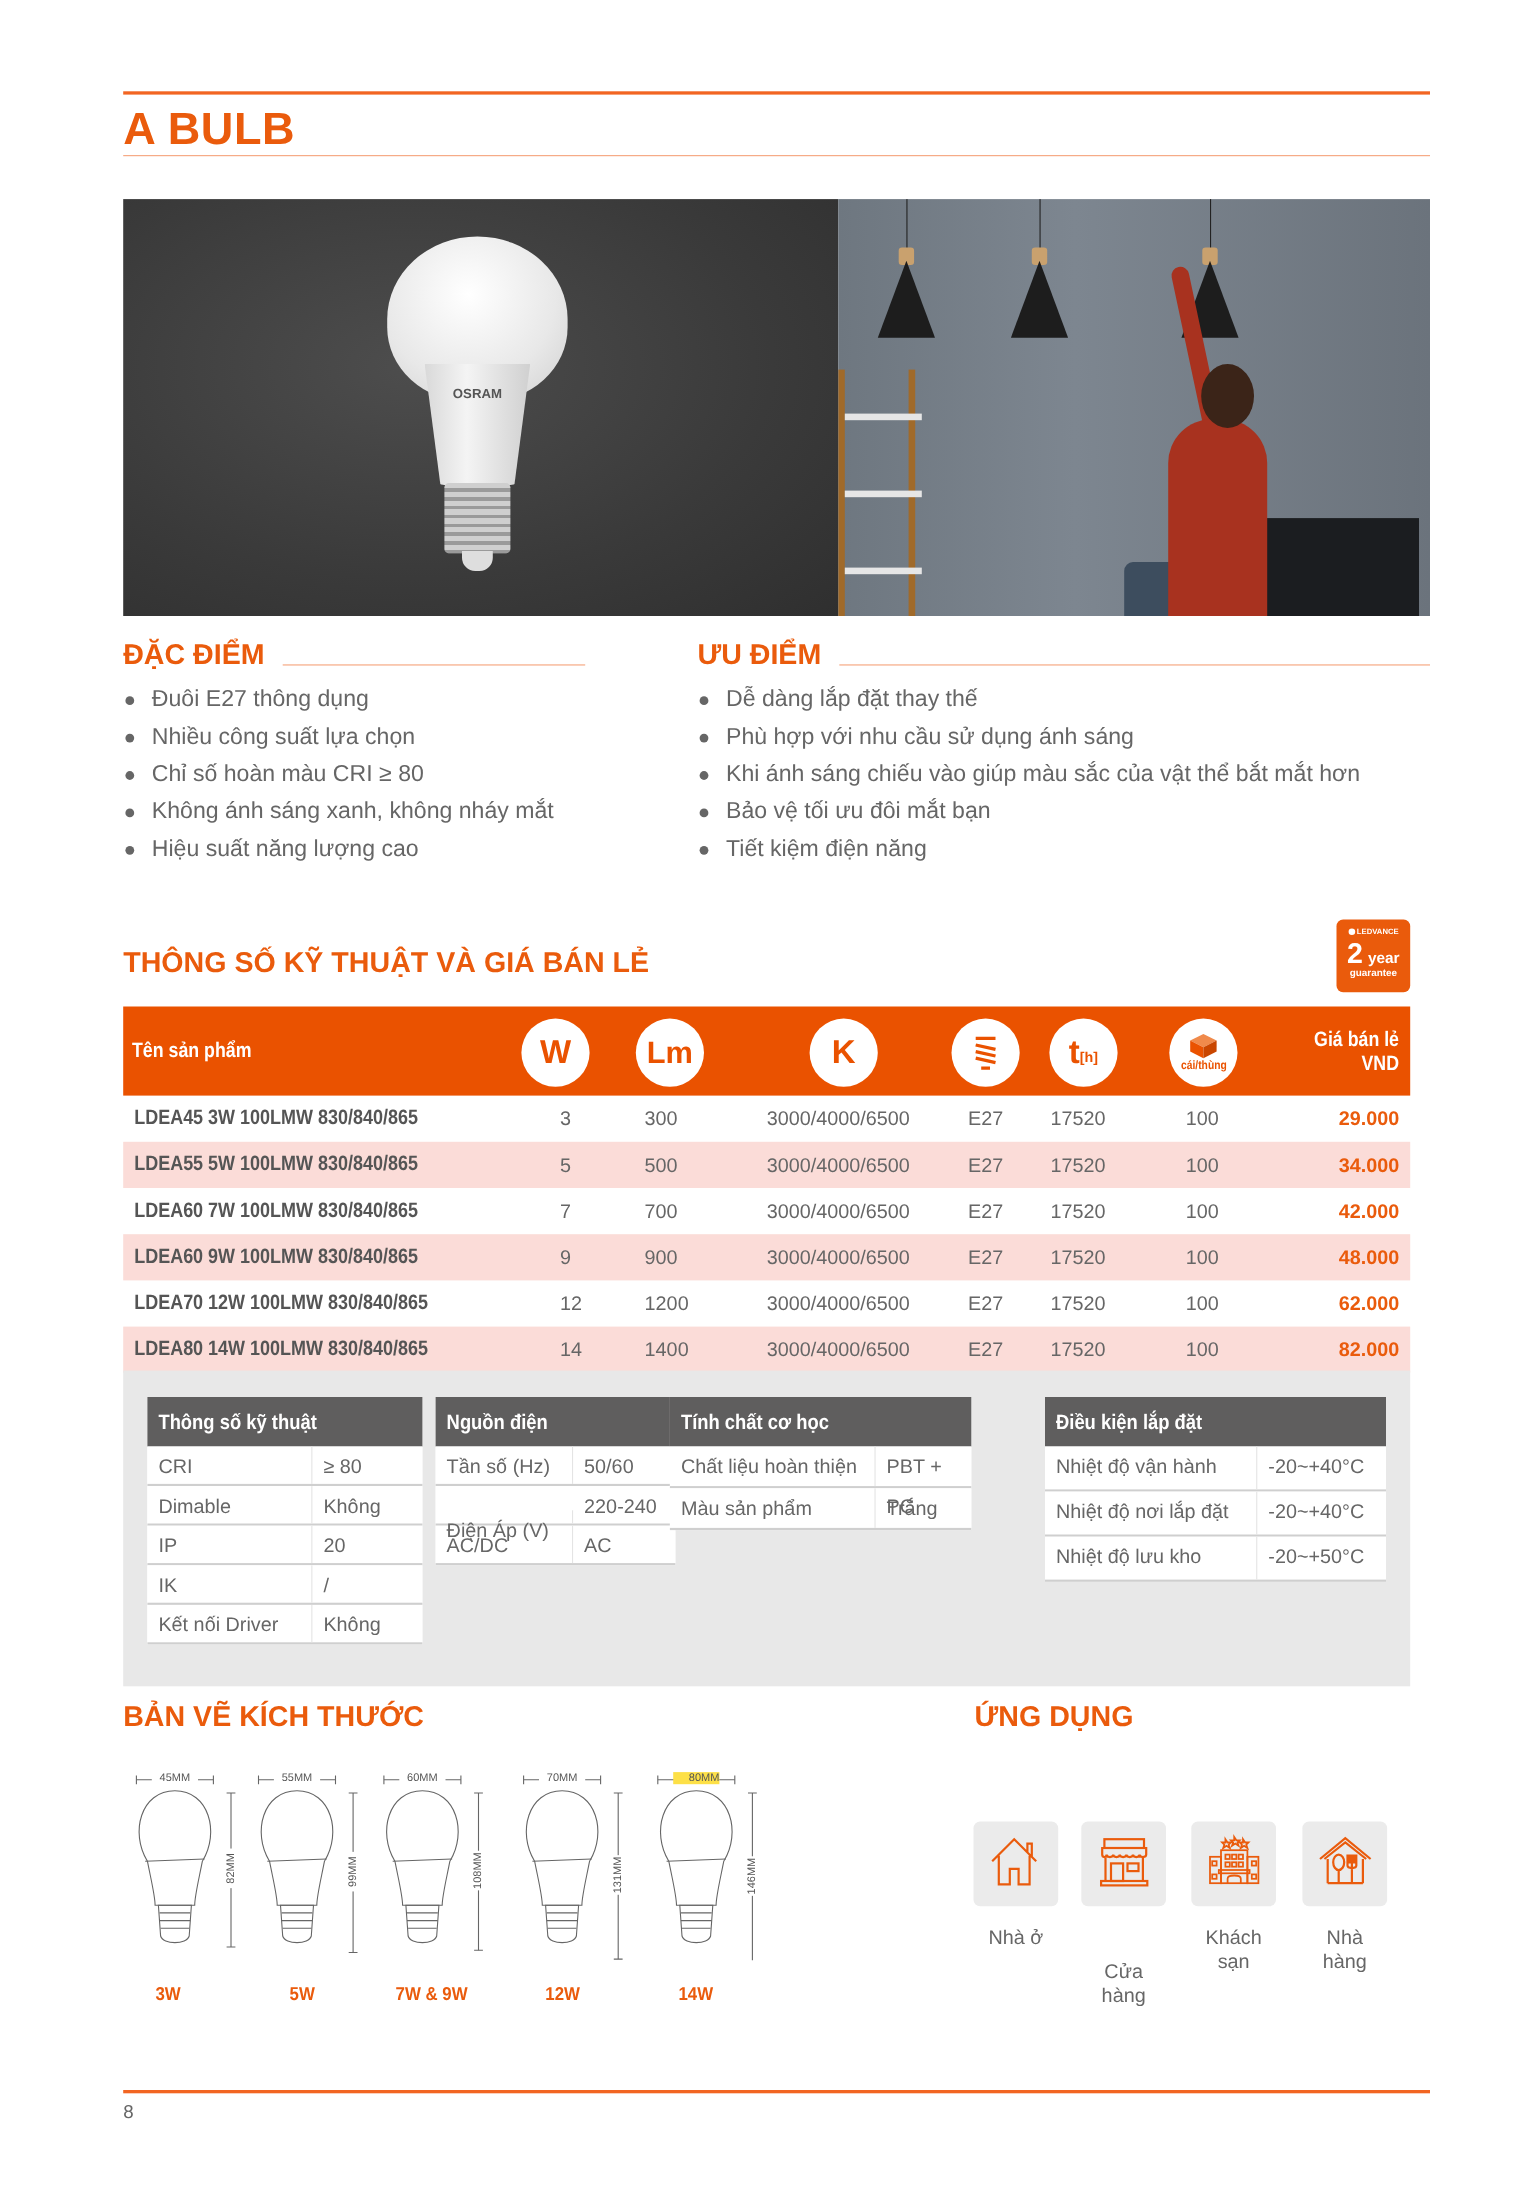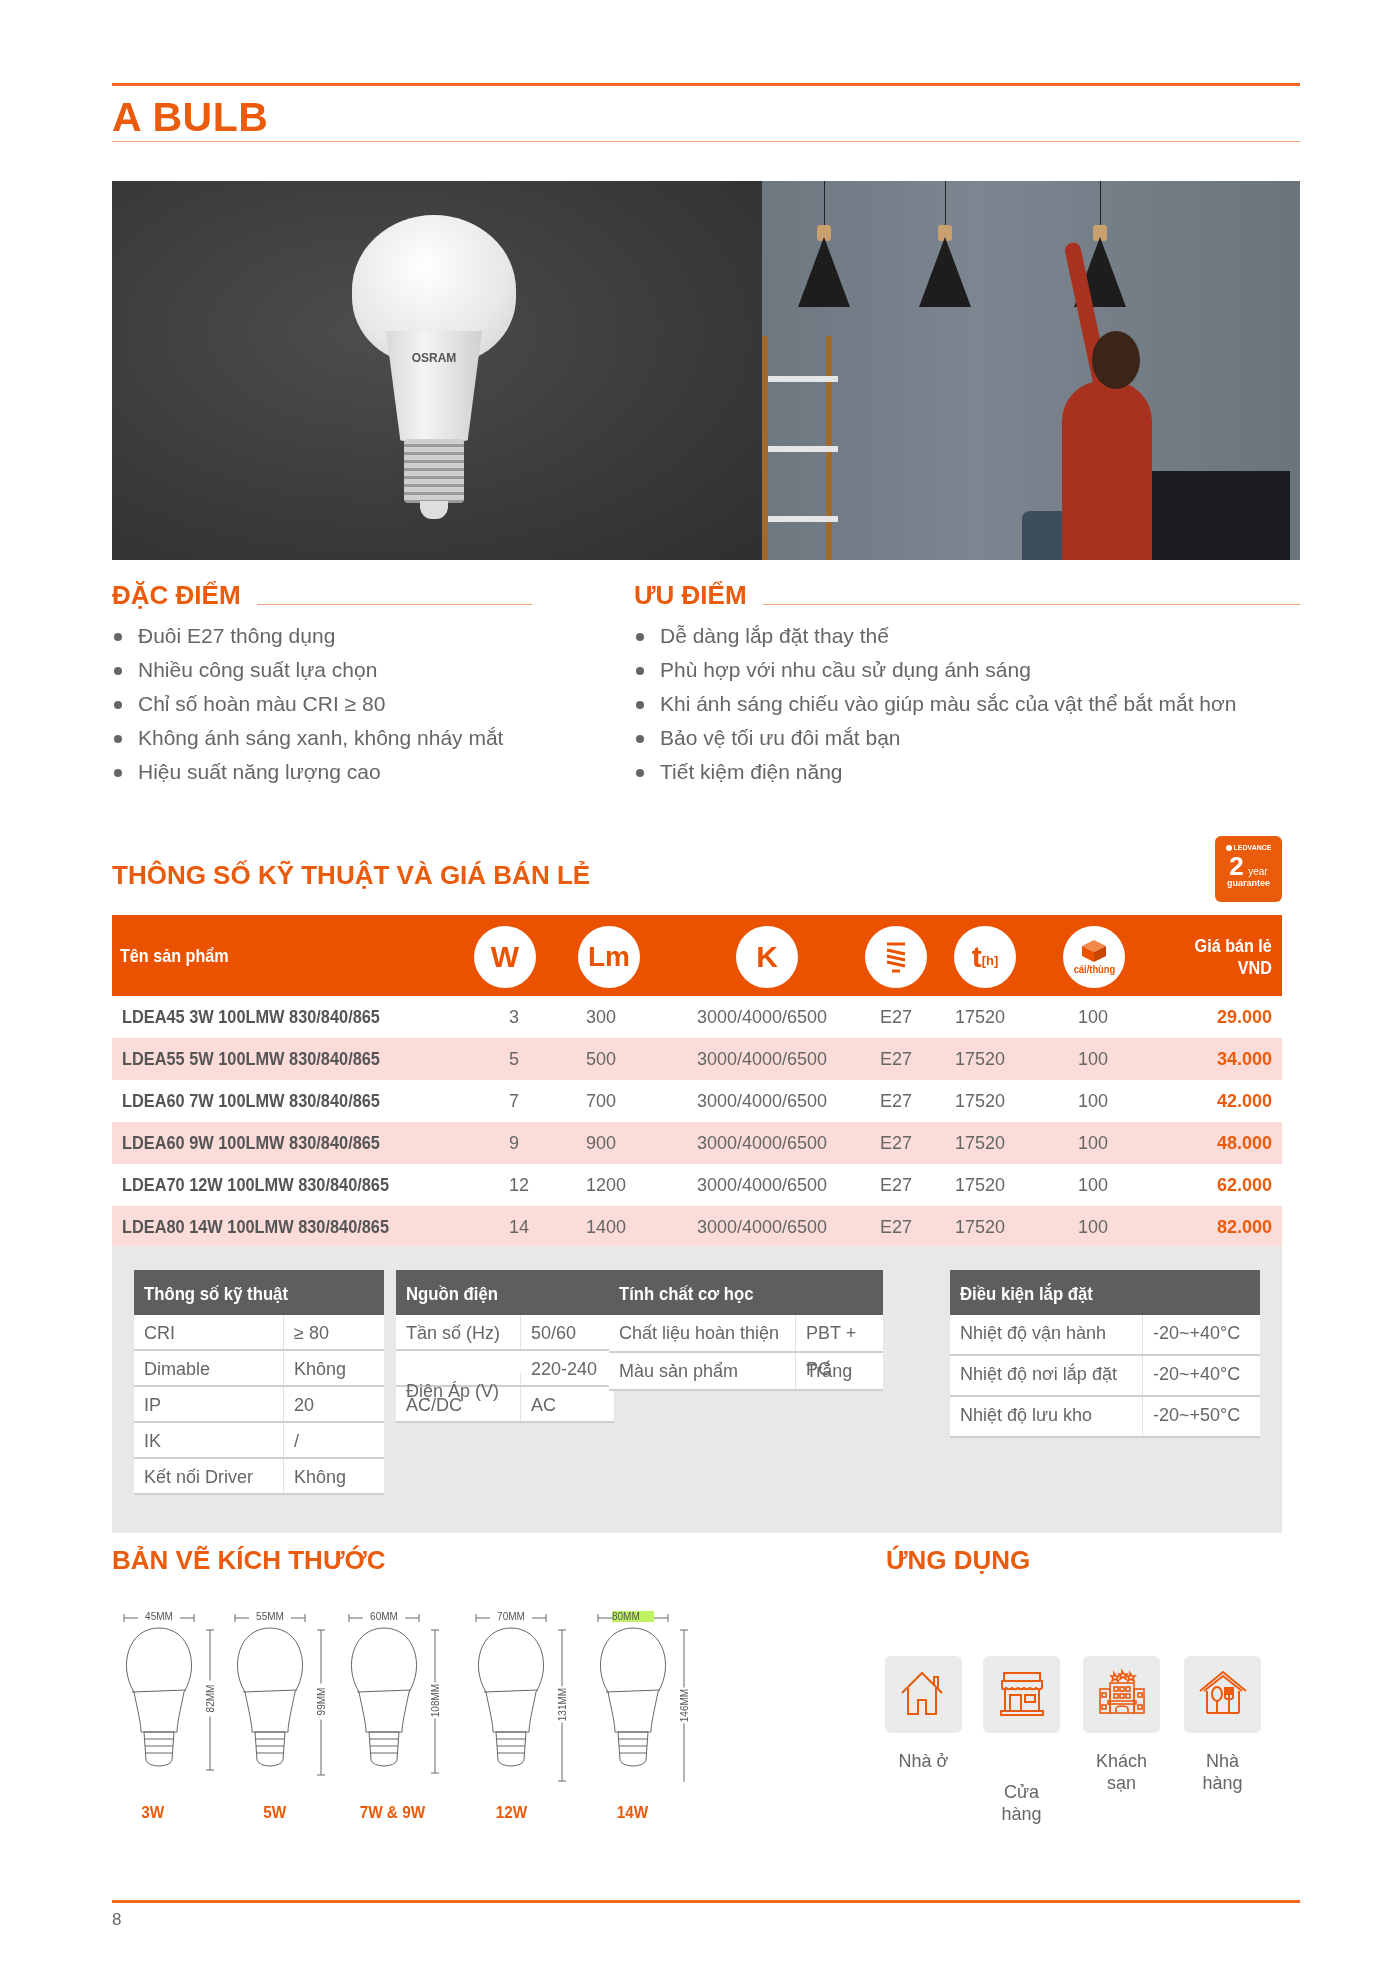--- a/index.html
+++ b/index.html
@@ -35,21 +35,21 @@
   .sec-line { height: 1px; background: #f5a27a; }
   .blist { list-style: none; }
   .blist li { font-size: 21px; color: #666; height: 34px; line-height: 34px; padding-left: 26px; position: relative; }
   .blist li::before { content: ""; position: absolute; left: 2px; top: 14px; width: 8px; height: 8px; border-radius: 50%; background: #666; }
 
   
   .badge { left: 1215px; top: 836px; width: 67px; height: 66px; background: #ea5b0c; border-radius: 6px; color: #fff; text-align: center; }
   .badge-brand { font-size: 7px; font-weight: bold; margin-top: 8px; }
   .badge-brand::before { content: ""; display: inline-block; width: 6px; height: 6px; border-radius: 50%; background: #fff; margin-right: 2px; vertical-align: middle; }
   .badge-num { font-size: 26px; font-weight: bold; line-height: 26px; display: inline-block; }
-  .badge-year { font-size: 10px; font-weight: normal; display: inline-block; }
+  .badge-year { font-size: 14px; font-weight: bold; display: inline-block; }
   .badge-g { font-size: 9px; font-weight: bold; line-height: 8px; }
 
   
   .ptable { left: 112px; top: 915px; width: 1170px; }
   .phead { height: 81px; background: #ea5200; position: relative; color: #fff; }
   .circle { position: absolute; top: 11px; width: 62px; height: 62px; border-radius: 50%; background: #fff; color: #ea5200; font-weight: bold; display: flex; align-items: center; justify-content: center; }
   .prow { height: 42px; position: relative; font-size: 18px; color: #666; }
   .prow.alt { background: #fbdcd8; }
   .prow span { position: absolute; top: 0; line-height: 42px; }
   .pname { left: 10px; font-family: "Liberation Sans Narrow", "Liberation Sans", sans-serif; font-weight: bold; font-size: 19px; color: #555; transform: scaleX(0.86); transform-origin: left; }
@@ -398,21 +398,21 @@
           <path d="M12,80 C-4,54 6,16 37,16 C68,16 78,54 62,80 C58,100 55,112 55,120 L19,120 C19,112 16,100 12,80 Z"></path>
           <line x1="10" y1="80" x2="64" y2="78"></line>
           <path d="M22,120 L52,120 L50,148 C48,156 26,156 24,148 Z"></path>
           <line x1="23" y1="127" x2="51" y2="127"></line>
           <line x1="23" y1="134" x2="51" y2="134"></line>
           <line x1="24" y1="141" x2="50" y2="141"></line>
           <line x1="88" y1="18" x2="88" y2="172"></line>
           <line x1="84" y1="18" x2="92" y2="18"></line>
           <line x1="84" y1="172" x2="92" y2="172"></line>
         </g>
-      </svg><div style="position: absolute; left: 16px; top: -1px; width: 42px; text-align: left; font-size: 10px; color: rgb(85, 85, 85); background: #bef264;">80MM</div><div style="position: absolute; left: 70px; top: 88px; width: 36px; text-align: center; font-size: 10px; color: rgb(85, 85, 85); background: rgb(255, 255, 255); transform: rotate(-90deg);">146MM</div></div>
+      </svg><div style="position: absolute; left: 16px; top: -1px; width: 42px; text-align: right; font-size: 10px; color: rgb(85, 85, 85); background: #fde047;">80MM</div><div style="position: absolute; left: 70px; top: 88px; width: 36px; text-align: center; font-size: 10px; color: rgb(85, 85, 85); background: rgb(255, 255, 255); transform: rotate(-90deg);">146MM</div></div>
     <div class="dlabel" style="left: 615px;">14W</div>
   </div>
 
 <div class="abs sec-h" style="left:886px;top:1545px;">ỨNG DỤNG</div>
 <div id="apps">
     <div class="app-tile" style="left: 885px;">
       <span><svg width="52" height="52" viewBox="0 0 52 52">
           <g stroke="#ea5b0c" stroke-width="2" fill="none">
             <path d="M4,26 L24,6 L44,26 M36,18 L36,10 L40,10 L40,22 M10,21 L10,47 L20,47 L20,33 L28,33 L28,47 L38,47 L38,21"></path>
           </g>

